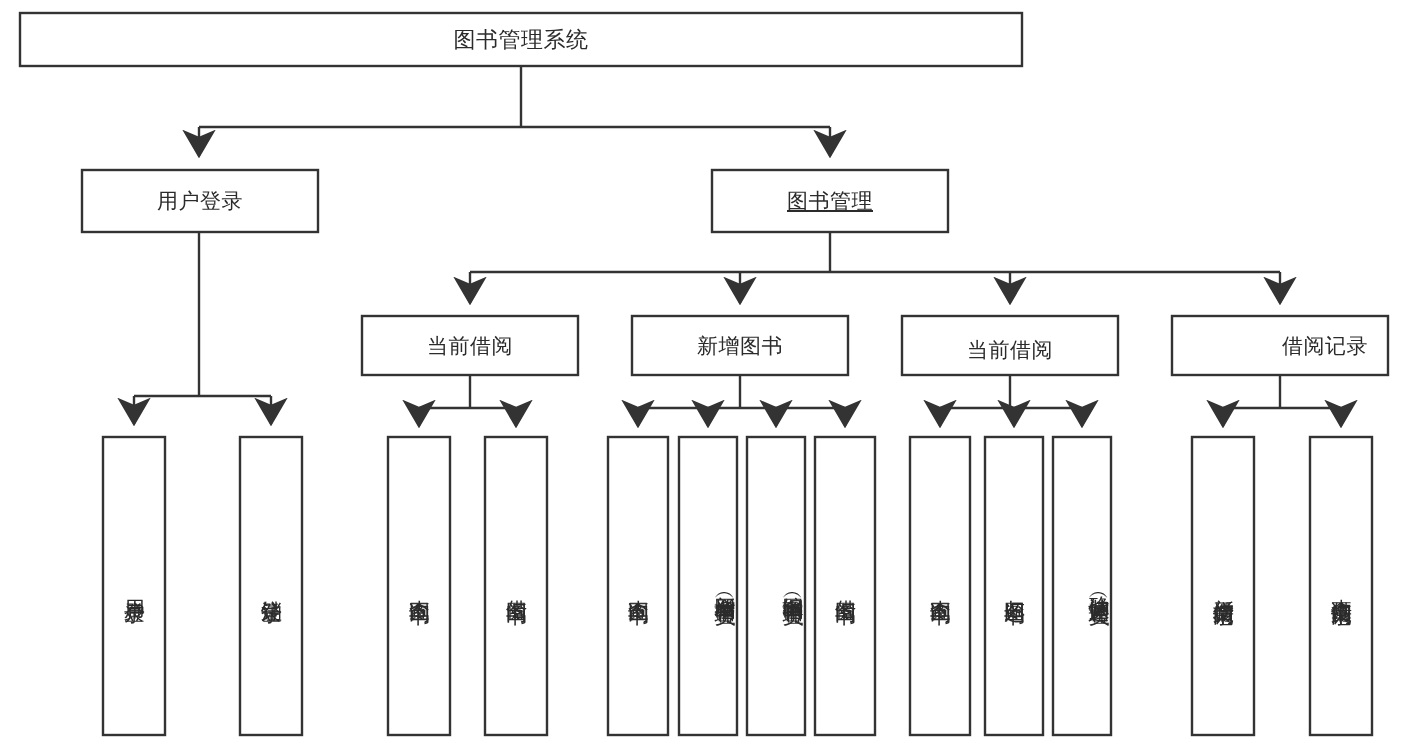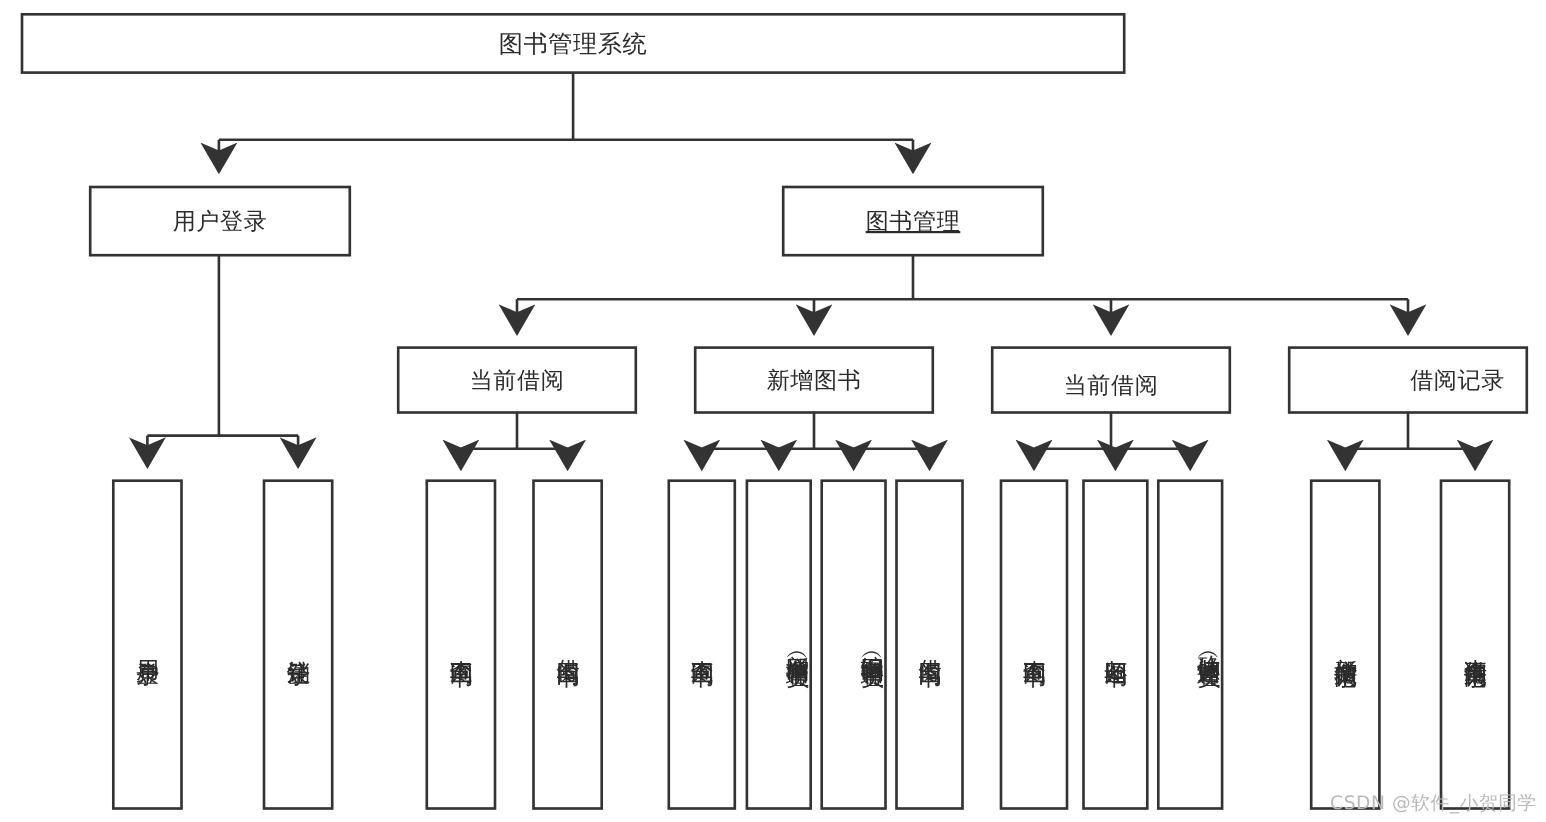--- a/index.html
+++ b/index.html
@@ -193,14 +193,13 @@
   <div class="node-label vertical" style="left:747px; top:437px; width:58px; height:298px; align-items:flex-start;">编辑图书（管理员）</div>
   <div class="node-label vertical" style="left:815px; top:437px; width:60px; height:298px;">借阅图书</div>
 
   <div class="node-label vertical" style="left:910px; top:437px; width:60px; height:298px;">查询图书</div>
   <div class="node-label vertical" style="left:985px; top:437px; width:58px; height:298px;">归还图书</div>
   <div class="node-label vertical" style="left:1053px; top:437px; width:58px; height:298px; align-items:flex-start;">确认归还（管理员）</div>
 
   <div class="node-label vertical" style="left:1192px; top:437px; width:62px; height:298px;">新增借阅记录</div>
   <div class="node-label vertical" style="left:1310px; top:437px; width:62px; height:298px;">查询借阅记录</div>
 
-  <div id="watermark">CSDN @软件_小贺同学</div>
 </div>
 
 </body></html>

